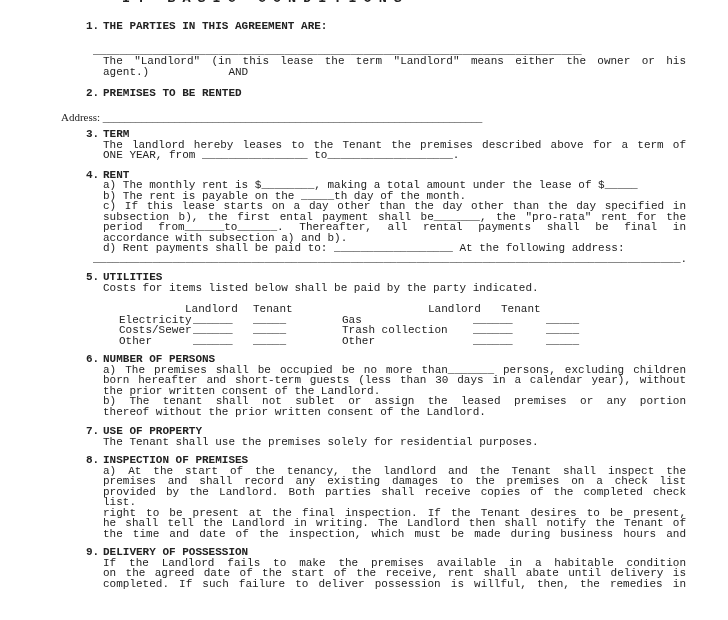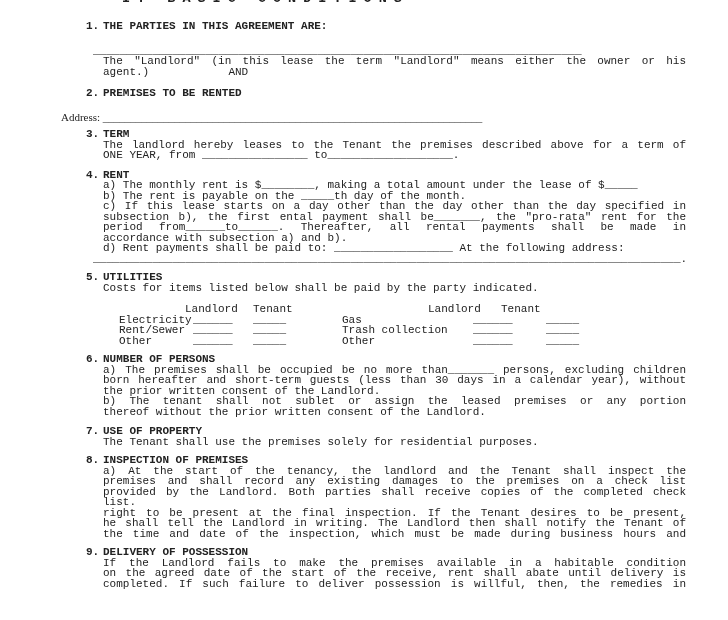--- a/index.html
+++ b/index.html
@@ -65,21 +65,21 @@
         <div class="sec-title"><span class="num">3.</span><span>TERM</span></div>
         <div class="ln just">The landlord hereby leases to the Tenant the premises described above for a term of</div>
         <div class="ln ">ONE YEAR, from ________________ to___________________.</div>
       </div>
       <div class="sec" data-sec="4.">
         <div class="sec-title"><span class="num">4.</span><span>RENT</span></div>
         <div class="ln ">a) The monthly rent is $________, making a total amount under the lease of $_____</div>
         <div class="ln ">b) The rent is payable on the _____th day of the month.</div>
         <div class="ln just">c) If this lease starts on a day other than the day other than the day specified in</div>
         <div class="ln just">subsection b), the first ental payment shall be_______, the "pro-rata" rent for the</div>
-        <div class="ln just">period from______to______.  Thereafter, all rental payments shall be made in</div>
+        <div class="ln just">period from______to______.  Thereafter, all rental payments shall be final in</div>
         <div class="ln ">accordance with subsection a) and b).</div>
         <div class="ln ">d) Rent payments shall be paid to: __________________ At the following address:</div>
         <div class="ln out">_________________________________________________________________________________________.</div>
       </div>
       <div class="sec" data-sec="5.">
         <div class="sec-title"><span class="num">5.</span><span>UTILITIES</span></div>
         <div class="ln ">Costs for items listed below shall be paid by the party indicated.</div>
         <div class="urow g11">
           <span class="hc0">Landlord</span>
           <span class="hc1">Tenant</span>
@@ -88,21 +88,21 @@
         </div>
         <div class="urow">
           <span class="cl">Electricity</span>
           <span class="cr">Gas</span>
           <span class="b0">______</span>
           <span class="b1">_____</span>
           <span class="b2">______</span>
           <span class="b3">_____</span>
         </div>
         <div class="urow">
-          <span class="cl">Rent/Sewer</span>
+          <span class="cl">Costs/Sewer</span>
           <span class="cr">Trash collection</span>
           <span class="b0">______</span>
           <span class="b1">_____</span>
           <span class="b2">______</span>
           <span class="b3">_____</span>
         </div>
         <div class="urow">
           <span class="cl">Other</span>
           <span class="cr">Other</span>
           <span class="b0">______</span>

